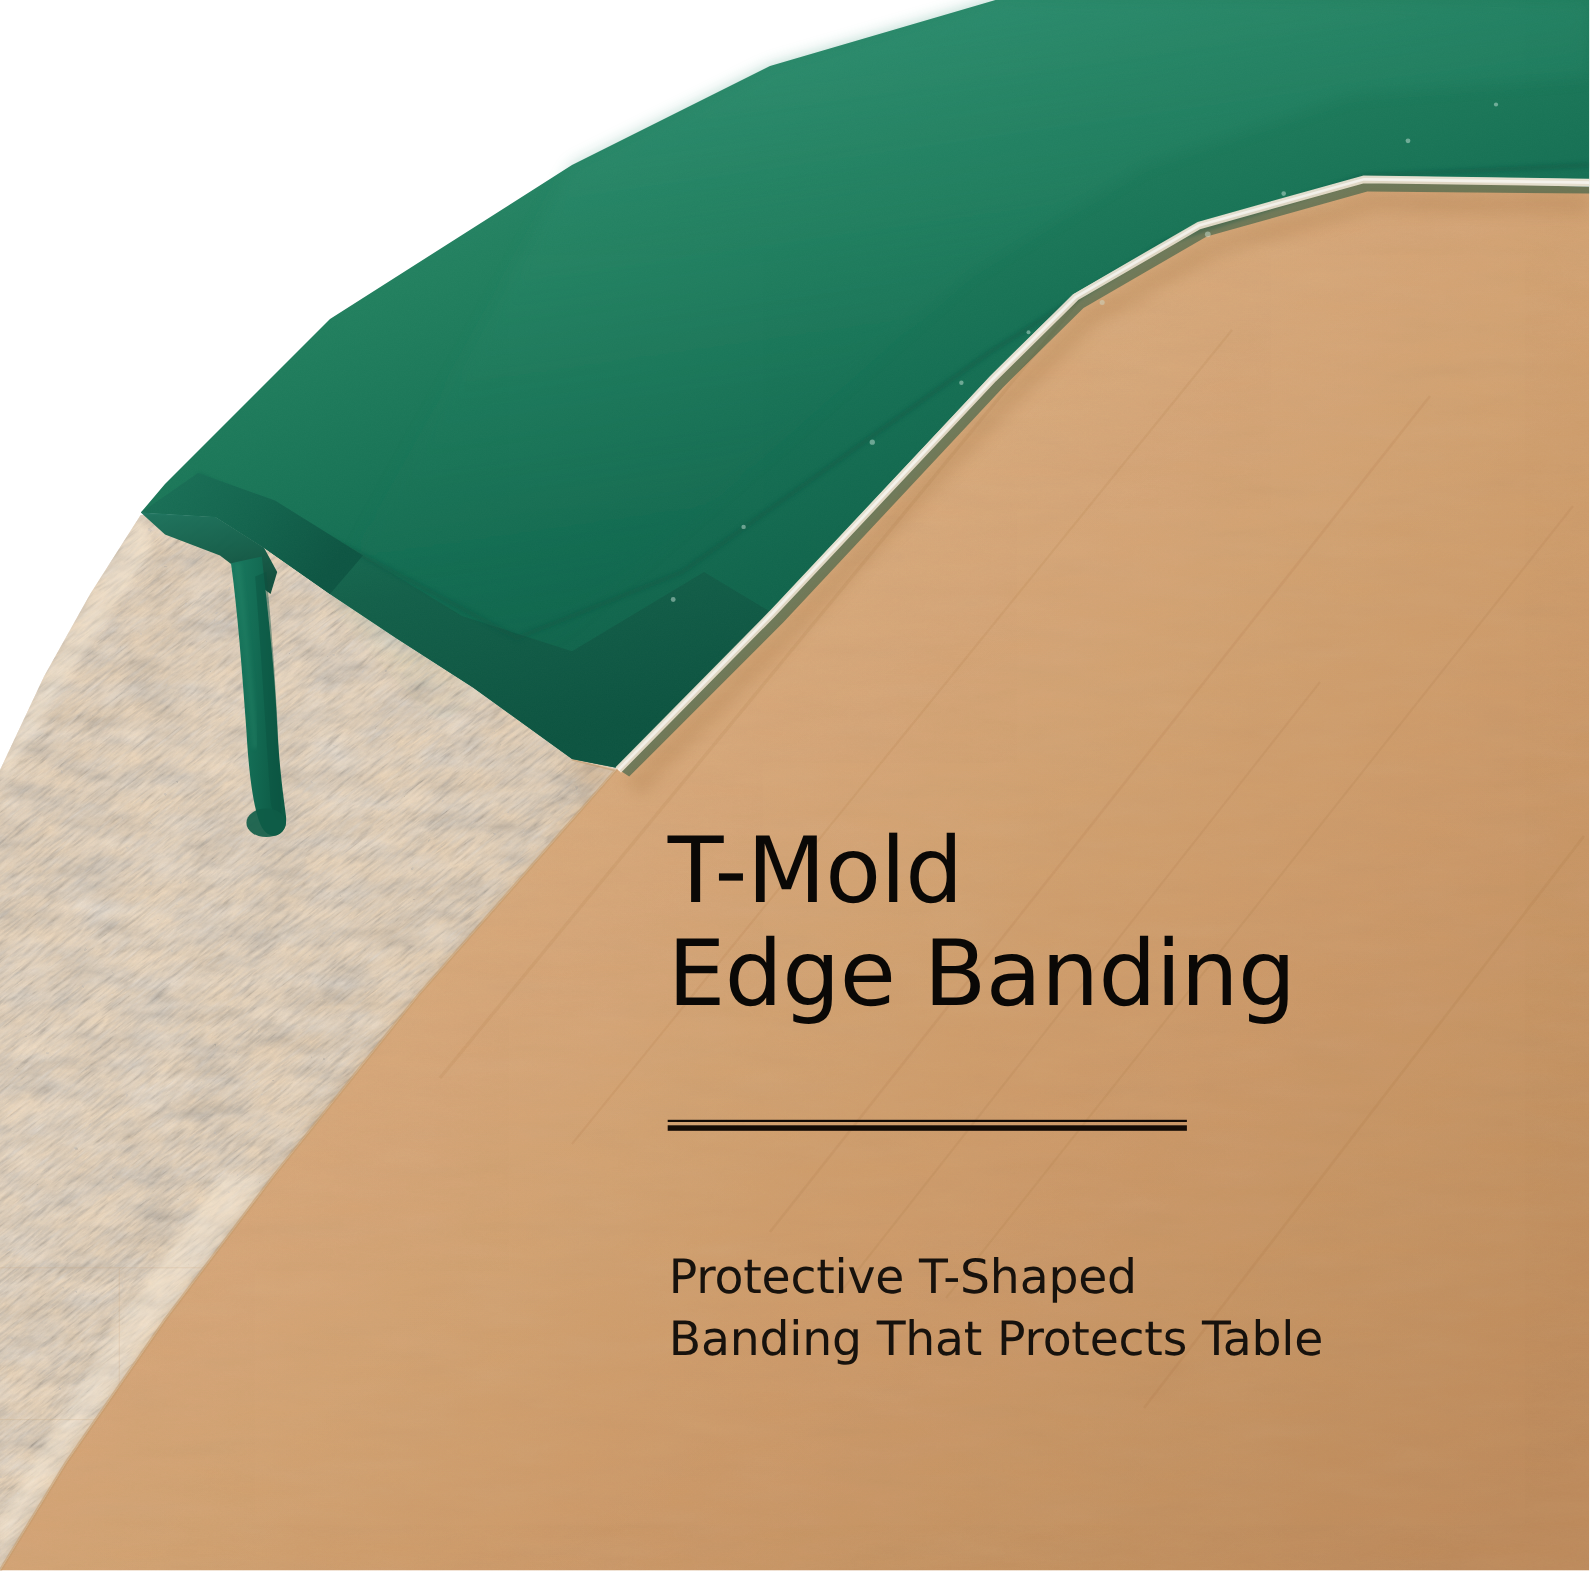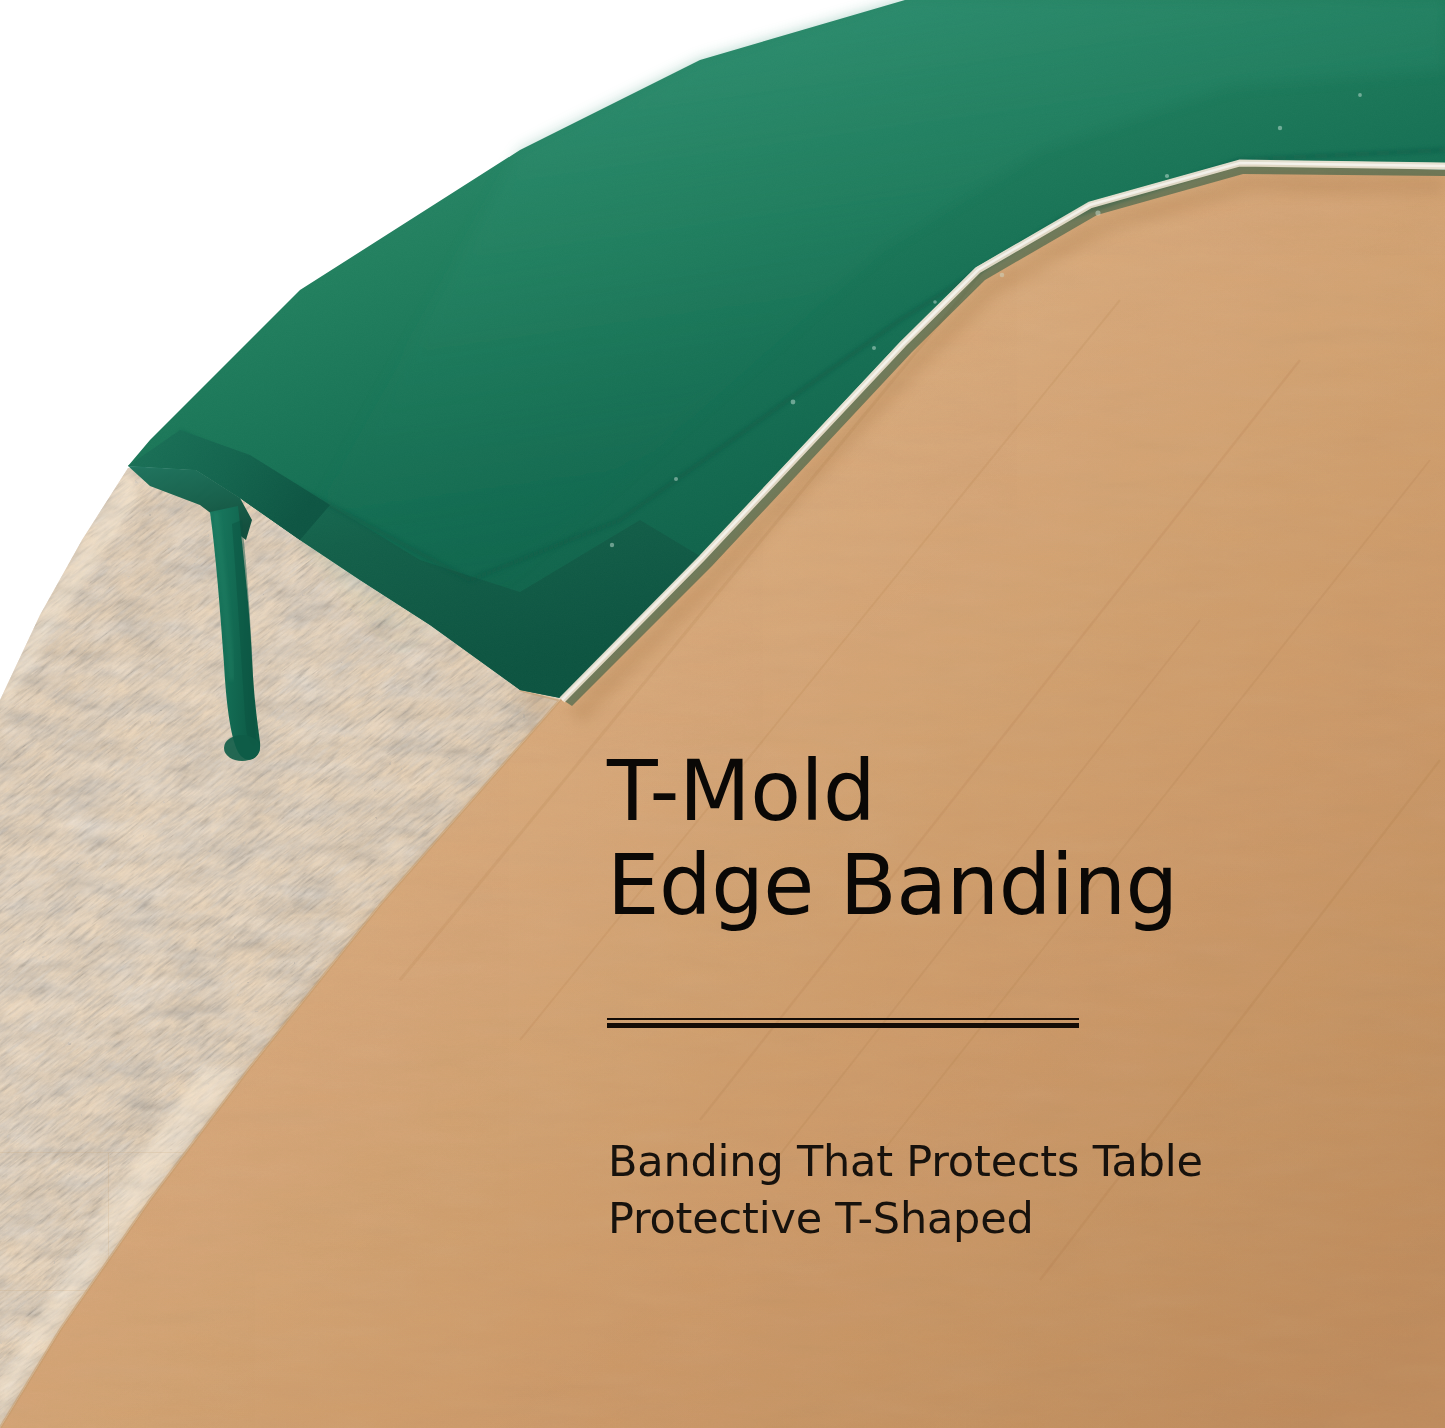--- a/index.html
+++ b/index.html
@@ -352,17 +352,17 @@
     <p class="headline">T-Mold</p>
     <p class="headline">Edge Banding</p>
   </div>
 
   <div class="divider">
     <div class="rule-thin"></div>
     <div class="rule-thick"></div>
   </div>
 
   <div class="sub-block">
+    <p class="subline">Protective T-Shaped</p>
     <p class="subline">Banding That Protects Table</p>
-    <p class="subline">Protective T-Shaped</p>
   </div>
 
 </div>
 
 </body></html>

